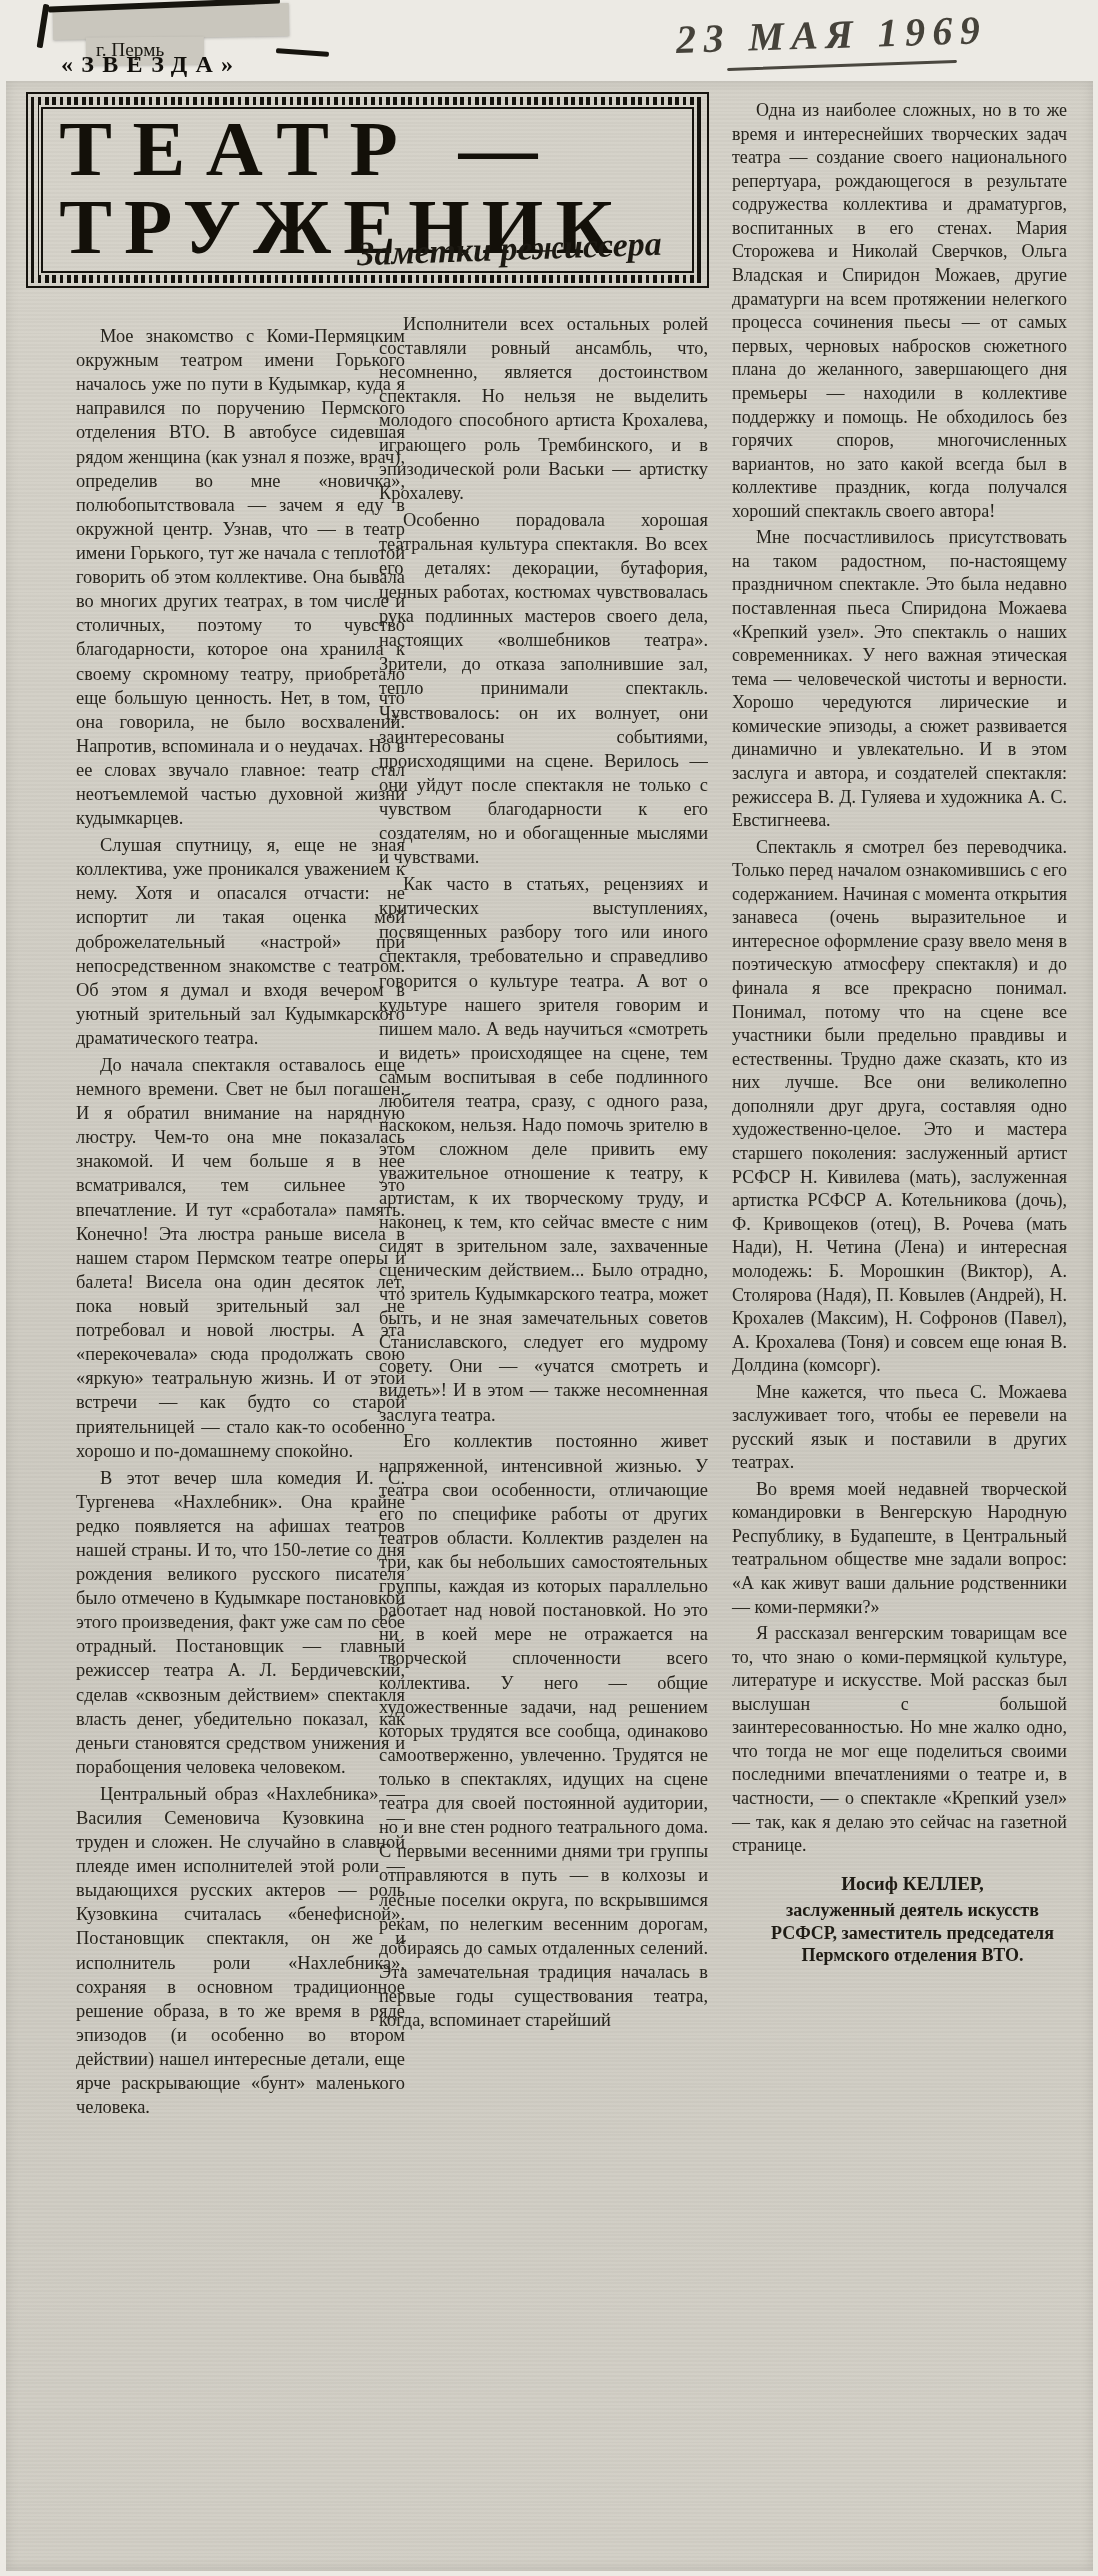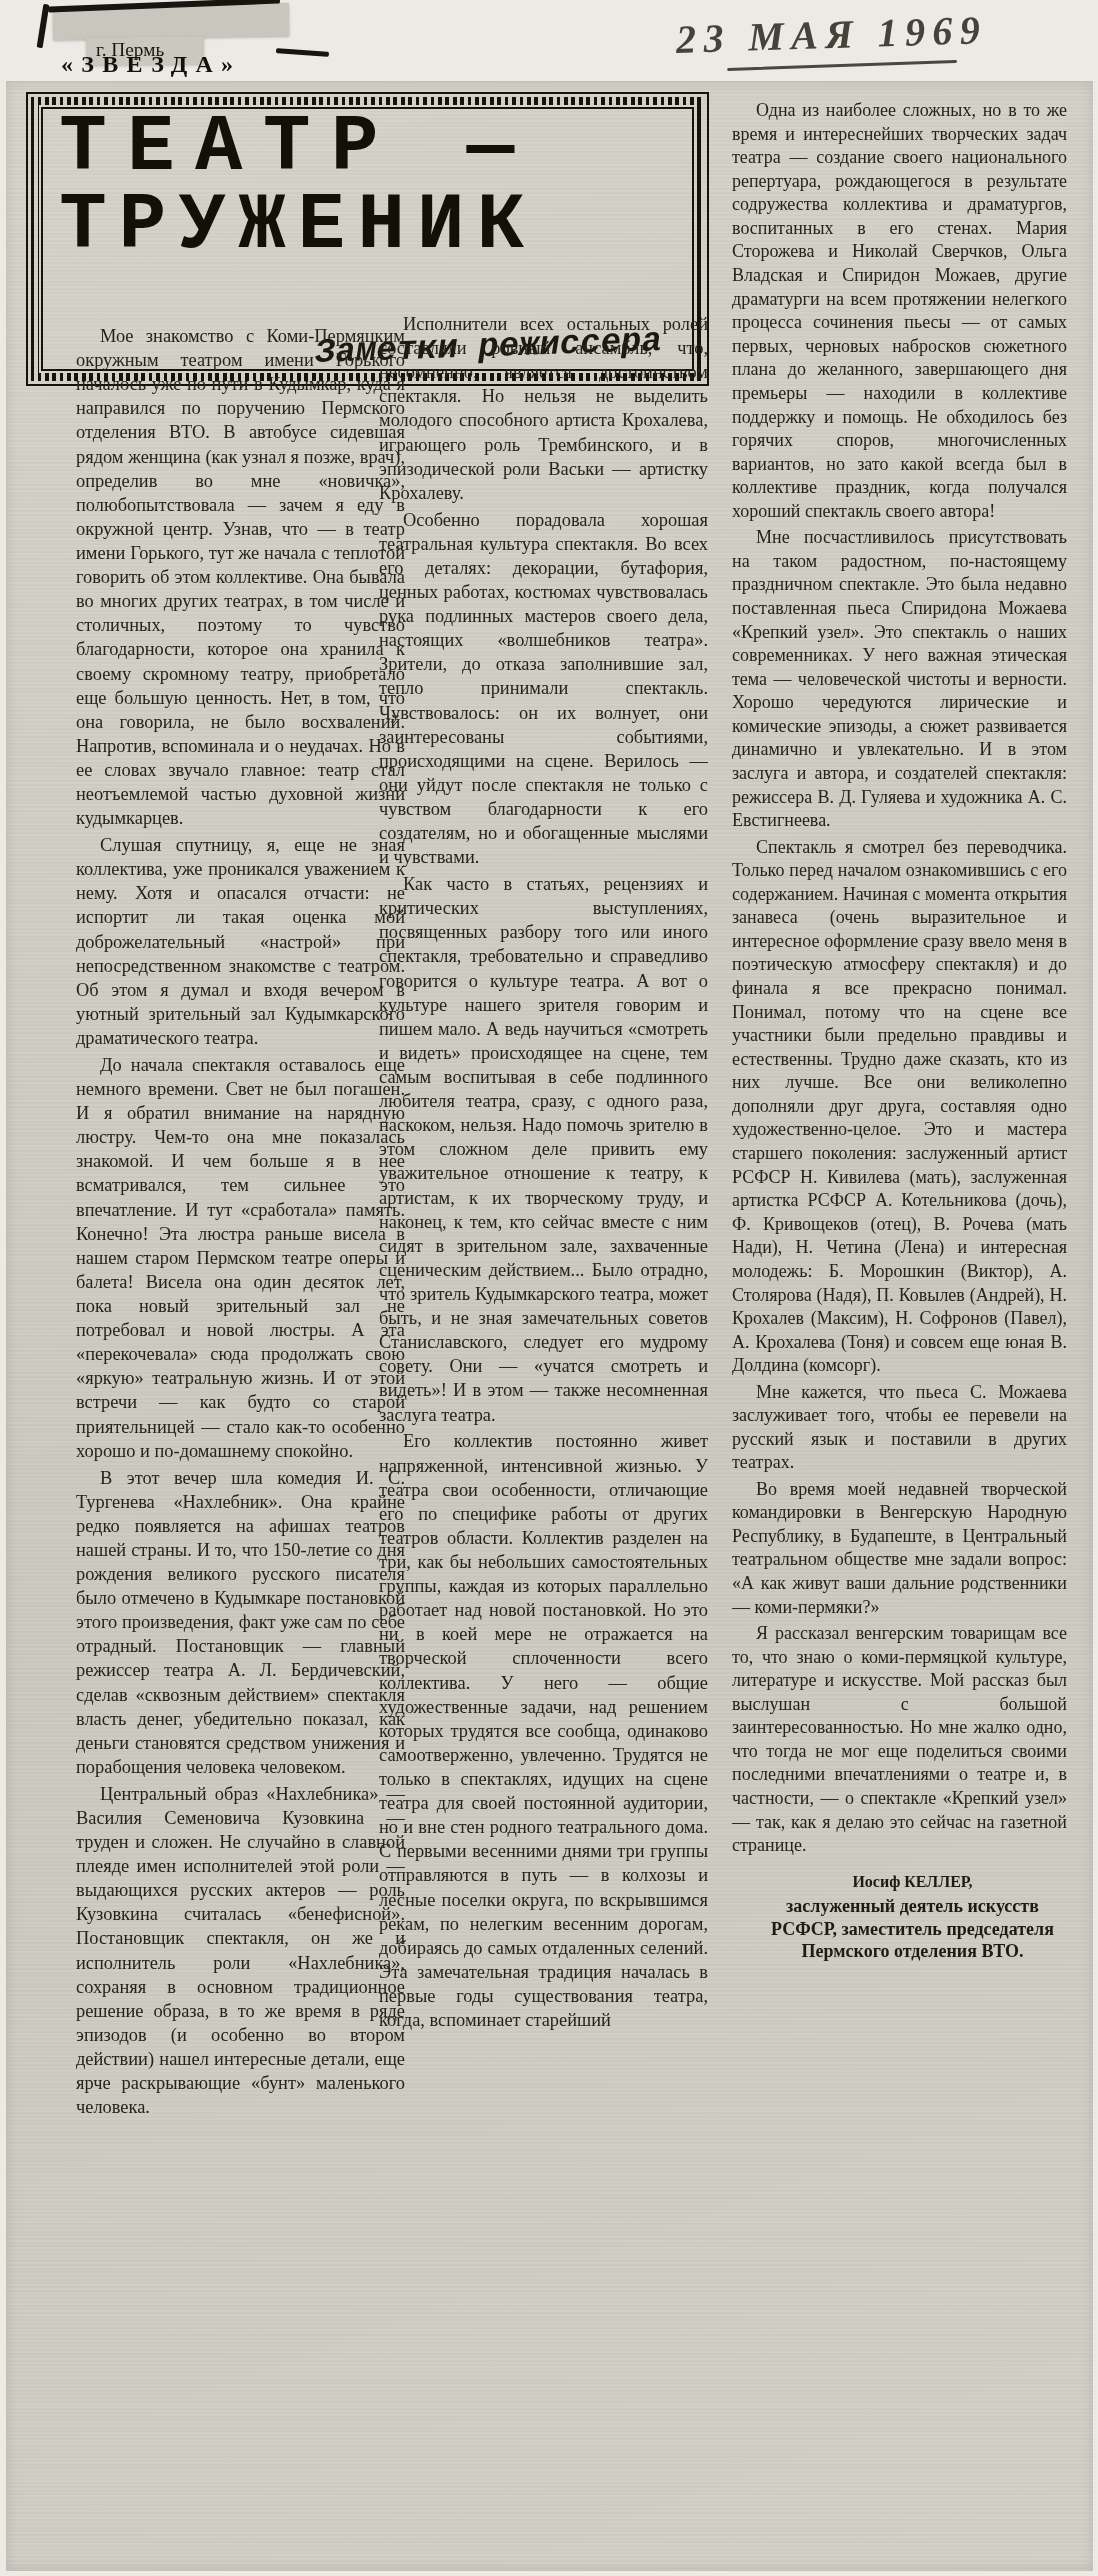--- a/index.html
+++ b/index.html
@@ -48,22 +48,22 @@
     font-style:italic; font-weight:bold;
     font-size:40px; letter-spacing:7.4px;
     color:#45423a; transform:rotate(-1.8deg);
     white-space:nowrap;
   }
   .date-underline {
     position:absolute; left:727px; top:64px; width:230px; height:2.8px;
     background:#4a473f; transform:rotate(-2deg); border-radius:1.8px;
   }
   .headline-box {
-    position:absolute; left:26px; top:92px; width:683px; height:294px;
-    border:2.8px solid #15130e; padding:2.8px; box-sizing:border-box;font-family:Liberation Mono, monospace;
+    position:absolute; left:26px; top:92px; width:683px; height:196px;
+    border:2.8px solid #15130e; padding:2.8px; box-sizing:border-box;
   }
   .headline-hatch {
     height:100%; box-sizing:border-box;
     border:8.3px solid;
     border-image: repeating-linear-gradient(90deg,#15130e 0 3.7px, rgba(0,0,0,0) 3.7px 7.4px) 9;
     padding:1.8px;
   }
   .headline-core {
     height:100%; box-sizing:border-box;
     border:2.8px solid #15130e;
@@ -90,21 +90,21 @@
   }
   .col1 { left:28px;  top:324px;margin-left:48px; }
   .col2 { left:379px; top:312px; }
   .col3 { left:732px; top:99px; width:335px; font-size:18px; }
   .para { margin:0 0 2.8px 0; text-indent:24px; }
   .signature {
     width:309px; margin:14.7px 0 0 auto;
     font-weight:bold; text-align:center;
     color:#1e1b14;
   }
-  .sig-name { font-size:16px; margin-bottom:1.8px;margin-top:12px; }
+  .sig-name { font-size:19px; margin-bottom:1.8px;margin-top:12px; }
   .sig-role { font-size:18px; line-height:1.25; }
 </style>
 </head>
 <body>
 
 <div class="page">
 
   <div class="clipping"></div>
 
   <div class="masthead-bg1"></div>

